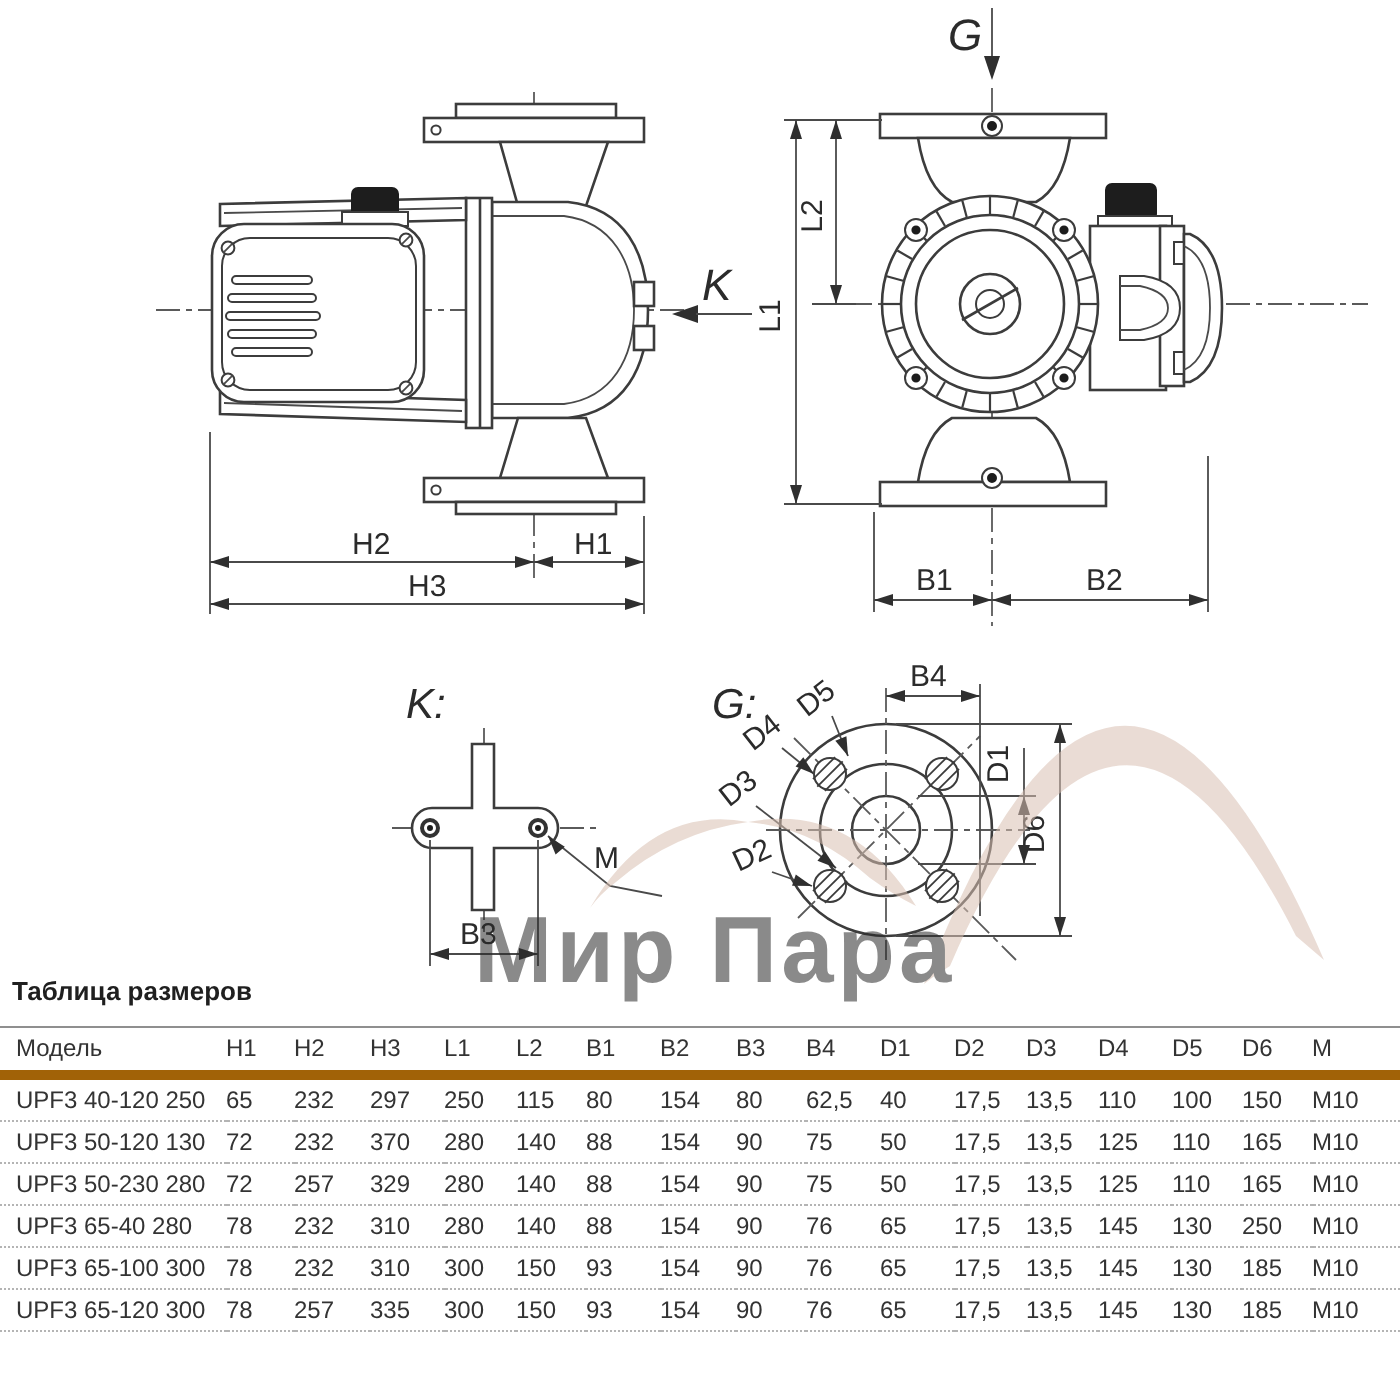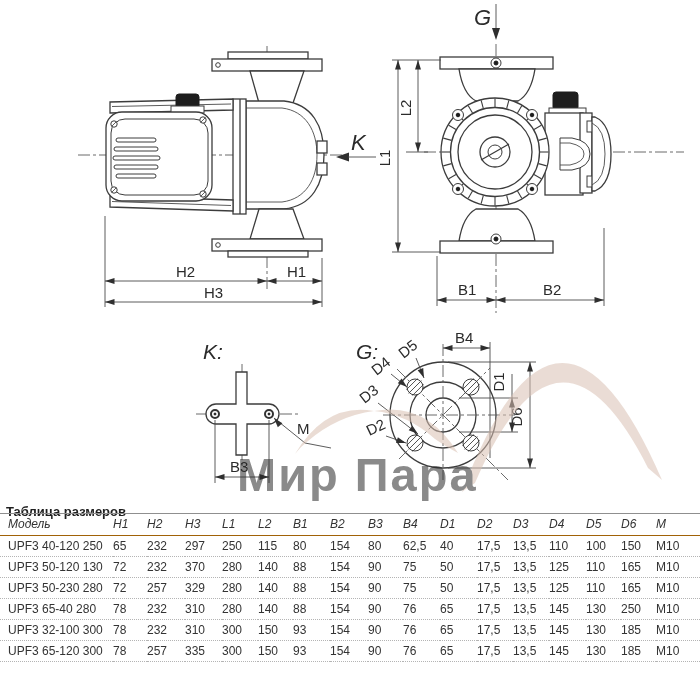--- a/index.html
+++ b/index.html
@@ -11,25 +11,25 @@
   .fw{fill:#ffffff;stroke:#3c3c3c;stroke-width:1.3;}
   .fw1{fill:#ffffff;stroke:#3c3c3c;stroke-width:1;}
   .thin{stroke:#4a4a4a;stroke-width:0.9;fill:none;}
   .cl{stroke:#5a5a5a;stroke-width:0.9;fill:none;stroke-dasharray:12 3 3 3;}
   .arr{fill:#2f2f2f;stroke:none;}
   .dark{fill:#1d1d1d;stroke:#1d1d1d;}
   .dim{font-size:15px;}
   .view-letter{font-size:22px;font-style:italic;}
   .view-title{font-size:21px;font-style:italic;}
   .wm-text{font-size:47px;font-weight:bold;letter-spacing:2px;}
-  .tbl-title{position:absolute;left:6px;top:488px;font-size:13px;font-weight:bold;color:#1f1f1f;margin-top:16px;}
+  .tbl-title{position:absolute;left:6px;top:488px;font-size:13px;font-weight:bold;color:#1f1f1f;}
   table{position:absolute;left:0;top:513px;width:700px;border-collapse:collapse;
         table-layout:fixed;font-size:12px;color:#333;}
   th,td{text-align:left;font-weight:normal;padding:3px 0;white-space:nowrap;overflow:hidden;}
-  thead th{font-style:italic;border-top:1px solid #8f8f8f;border-bottom:1px solid #a16207;padding:3px 0 4px;}
+  thead th{border-top:1px solid #8f8f8f;border-bottom:5px solid #a16207;padding:3px 0 4px;}
   tbody td{border-bottom:1px dotted #b4b4b4;}
   th:first-child,td:first-child{padding-left:8px;}
 </style>
 </head>
 <body>
 
 <div id="stage">
 
 <svg id="drawing" width="700" height="512" viewBox="0 0 700 512">
 
@@ -396,21 +396,21 @@
           <td>76</td>
           <td>65</td>
           <td>17,5</td>
           <td>13,5</td>
           <td>145</td>
           <td>130</td>
           <td>250</td>
           <td>M10</td>
         </tr>
         <tr>
-          <td>UPF3 32-100 300</td>
+          <td>UPF3 65-100 300</td>
           <td>78</td>
           <td>232</td>
           <td>310</td>
           <td>300</td>
           <td>150</td>
           <td>93</td>
           <td>154</td>
           <td>90</td>
           <td>76</td>
           <td>65</td>

